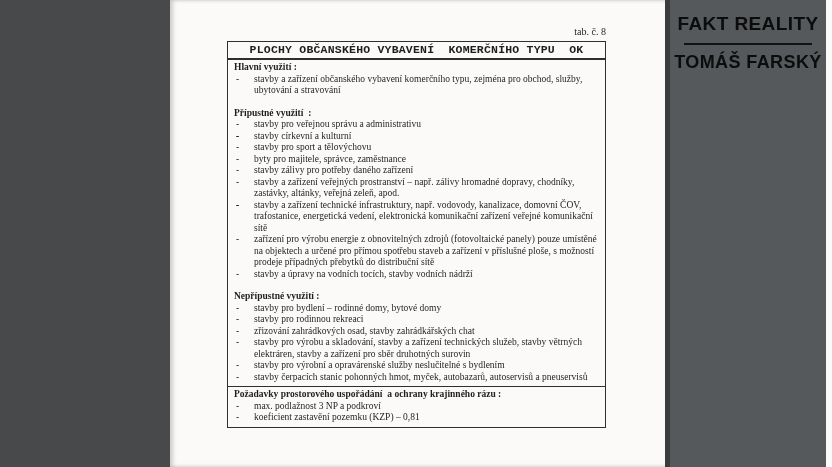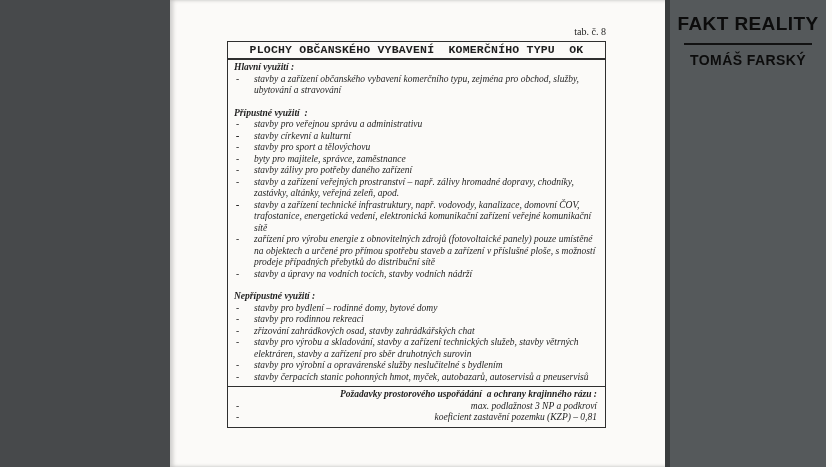--- a/index.html
+++ b/index.html
@@ -29,45 +29,45 @@
   }
   .title-row {
     border-bottom:2px solid #2f2f2f;
     text-align:center; font-weight:bold; font-size:11.5px;
     padding:1px 2px 2px; letter-spacing:.2px; white-space:pre-wrap;font-family:Liberation Mono, monospace;
   }
   .doc-body {
     padding:2px 8px 1px 6px;
     font-size:9.5px; line-height:11.5px;
   }
-  .section { margin-bottom:11px;font-style:italic; }
+  .section { margin-bottom:11px; }
   .section:last-child { margin-bottom:2px; }
   .sec-heading { font-weight:bold; white-space:pre-wrap; }
   .li { position:relative; padding-left:20px; }
   .dash { position:absolute; left:2px; }
   .footer-row {
     border-top:1.5px solid #2f2f2f;
     padding:2px 8px 3px 6px;
     font-size:9.5px; line-height:11.5px;
   }
-  .footer-row .section { margin-bottom:0;text-align:right; }
+  .footer-row .section { margin-bottom:0; }
   .sidebar {
     position:absolute; left:665px; top:0; width:161px; height:467px;
     background: var(--sidebar-bg, #55595b);
     border-left:5px solid var(--sidebar-edge, #3a3d3e);
     box-sizing:border-box;
   }
   .sidebar-inner { padding-top:13px; text-align:center; }
   .brand, .agent {
     font-family:"Liberation Sans","DejaVu Sans",sans-serif;
     font-weight:bold; color:var(--sidebar-text,#0c0c0c);
     letter-spacing:.4px; white-space:nowrap;
   }
   .brand { font-size:19px; }
-  .agent { font-size:14px; }
+  .agent { font-size:18px; }
   .divider { width:128px; height:2px; background:#121212; margin:8px auto 7px; }
 </style>
 </head>
 <body>
 
 <div class="left-band"></div>
 
 <div class="page">
   <div class="tab-label">tab. č. 8</div>
   <div class="ztable">

